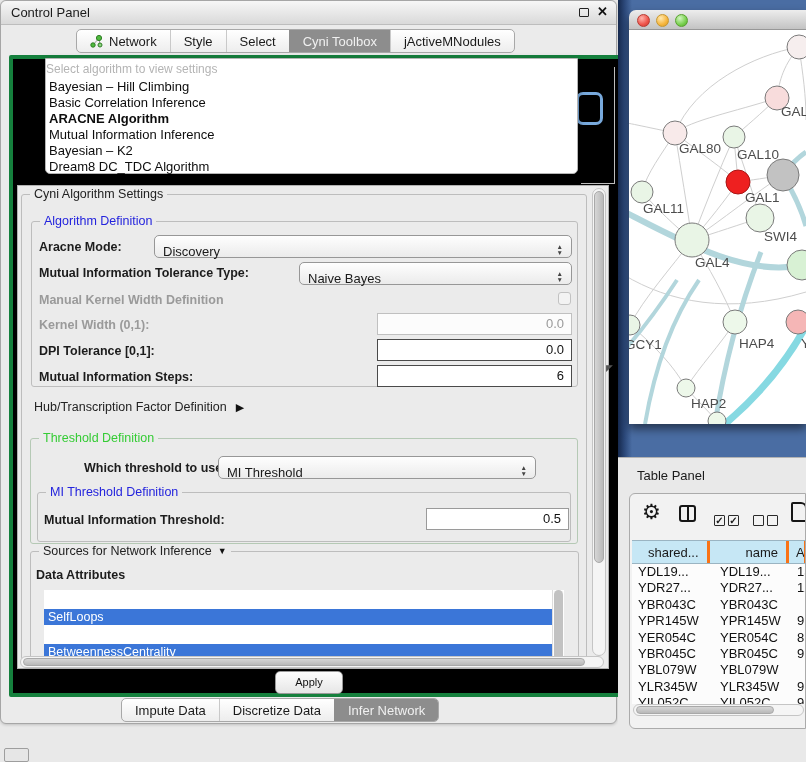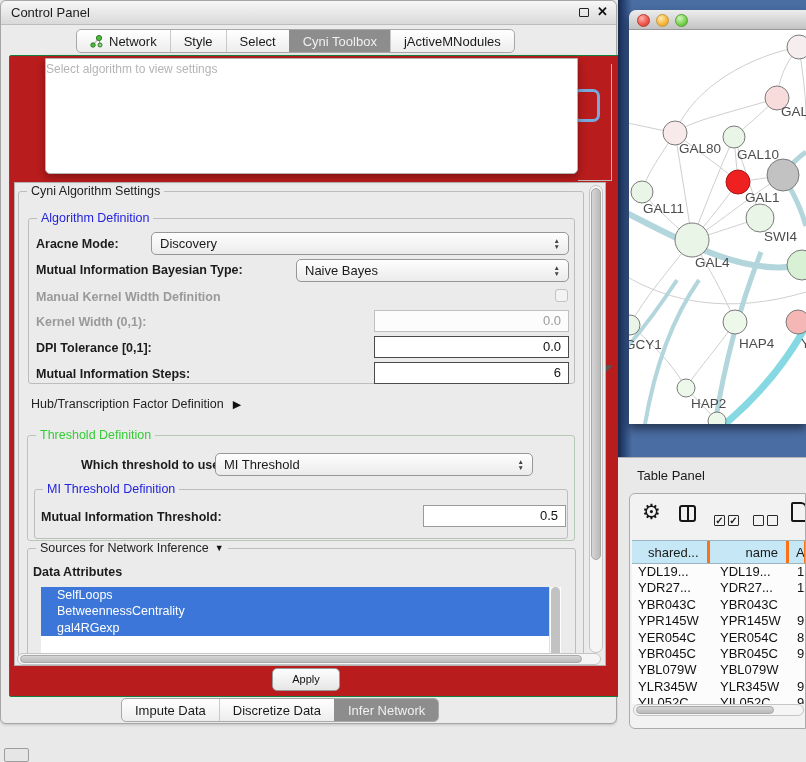--- a/index.html
+++ b/index.html
@@ -21,58 +21,58 @@
             background:linear-gradient(#ffffff,#ededed); border:1px solid #a8a8a8; border-radius:5px;
             overflow:hidden; font-size:13px; }
   .tab { display:flex; align-items:center; padding:0 13px; white-space:nowrap; }
   .tab + .tab { border-left:1px solid #c9c9c9; }
   .tab.selected { background:#8d8d8d; color:#f0f0f0; border-left-color:#8d8d8d; }
   .tab .ticon { margin-right:6px; display:inline-flex; }
   .tabbar-top { left:75px; top:28px; }
   .tabbar-bottom { left:120px; top:697px; }
 
   .cp-content { position:absolute; left:8px; top:54px; width:684px; height:642px;
-                border:1px solid #15803d; background:#b91c1c; border-radius:2px; }
+                border:4px solid #15803d; background:#000000; border-radius:2px; }
 
   
   .hidden-combo-focus { position:absolute; left:563px; top:33px; width:27px; height:33px;
                         border:3px solid #78a9dc; border-radius:7px; }
   .hidden-group-line-v { position:absolute; left:601px; top:8px; height:116px; border-left:1px solid #bcbcbc; }
   .hidden-group-line-h { position:absolute; left:568px; top:124px; width:34px; border-top:1px solid #bcbcbc; }
 
   .scrollpane { position:absolute; left:4px; top:126px; width:592px; height:484px;
                 border:1px solid #b2b2b2; background:#ebebeb; }
 
   .groupbox { position:absolute; border:1px solid #bdbdbd; border-radius:3px; }
   .group-legend { position:absolute; top:-8px; left:8px; font-size:12.5px; background:#ebebeb;
                   padding:0 4px; white-space:nowrap; }
   .lg-blue { color:#2323dd; } .lg-green { color:#35cc35; } .lg-black { color:#222; }
 
   .flabel { position:absolute; font-size:12.5px; font-weight:bold; color:#1c1c1c; white-space:nowrap; }
   .flabel.disabled { color:#9a9a9a; }
 
   .combo { position:absolute; height:23px; border:1px solid #979797; border-radius:5px;
-           background:linear-gradient(#fefefe,#ebebeb); display:flex; align-items:center;
-           padding:3px 8px; font-size:13px;gap:12px; }
+           background:linear-gradient(#fefefe,#ebebeb); display:flex; align-items:flex-start;
+           padding:8px 8px; font-size:13px;gap:12px; }
   .combo-arrows { margin-left:auto; display:flex; flex-direction:column; align-items:center;
                   font-size:6.5px; line-height:5.5px; color:#444; }
   .field { position:absolute; height:22px; background:#fff; border:1px solid #4a4a4a;
            text-align:right; padding:2px 7px; font-size:13px; color:#111; }
   .field.disabled { border:1px solid #c0c0c0; color:#9a9a9a; background:#fcfcfc; }
   .checkbox { position:absolute; width:13px; height:13px; border:1px solid #c2c2c2;
               border-radius:3px; background:#f3f3f3; }
 
   .hub-row { position:absolute; font-size:12.5px; color:#222; white-space:nowrap; }
   .hub-arrow { display:inline-block; margin-left:9px; font-size:11px; color:#111; }
   .src-arrow { display:inline-block; margin-left:6px; font-size:9px; color:#111; vertical-align:1px; }
 
   .attr-label { position:absolute; font-size:12.5px; font-weight:bold; color:#1c1c1c; }
   .attr-list { position:absolute; background:#fff; overflow:hidden; }
   .attr-item { height:16.4px; line-height:16.4px; background:#3b76d8; color:#fff;
-               font-size:12.5px; padding-left:16px; white-space:nowrap; }
+               font-size:12.5px; padding-left:4px; white-space:nowrap;margin-top:19px; }
   .attr-scrollbar { position:absolute; width:12px; background:#fdfdfd; border-left:1px solid #ddd; }
   .attr-thumb { position:absolute; left:1px; right:1px; top:0; bottom:0; background:#c2c2c2; border-radius:6px; }
 
   .vscrollbar { position:absolute; width:14px; background:#f5f5f5; border:1px solid #c5c5c5; border-radius:7px; }
   .vthumb { position:absolute; left:1px; width:10px; background:linear-gradient(90deg,#d6d6d6,#b9b9b9);
             border:1px solid #a9a9a9; border-radius:6px; }
   .hscrollbar { position:absolute; height:12px; background:#f5f5f5; border:1px solid #c5c5c5; border-radius:6px; }
   .hthumb { position:absolute; top:1px; height:8px; background:linear-gradient(#d6d6d6,#b9b9b9);
             border:1px solid #a9a9a9; border-radius:5px; }
 
@@ -187,21 +187,21 @@
 
             <span class="flabel" style="left:7px; top:18px;">Aracne Mode:</span>
             <div class="combo" style="left:122px; top:13px; width:418px;">
               <span>Discovery</span>
               <span class="combo-arrows">
                   <i>▲</i>
                   <i>▼</i>
                 </span>
             </div>
 
-            <span class="flabel" style="left:7px; top:44px;">Mutual Information Bayesian Type:</span>
+            <span class="flabel" style="left:7px; top:44px;">Mutual Information Tolerance Type:</span>
             <div class="combo" style="left:267px; top:40px; width:273px;">
               <span>Naive Bayes</span>
               <span class="combo-arrows">
                   <i>▲</i>
                   <i>▼</i>
                 </span>
             </div>
 
             <span class="flabel disabled" style="left:7px; top:71px;">Manual Kernel Width Definition</span>
             <span class="checkbox" style="left:526px; top:70px;"></span>
@@ -272,20 +272,28 @@
           <span>Discretize Data</span>
         </div>
       <div class="tab selected">
           <span>Infer Network</span>
         </div>
     </div>
   </div>
 
   <div class="dropdown-popup">
     <div class="dd-header">Select algorithm to view settings</div>
+    <div id="dd-items">
+        <div class="dd-item">Bayesian – Hill Climbing</div>
+        <div class="dd-item">Basic Correlation Inference</div>
+        <div class="dd-item bold">ARACNE Algorithm</div>
+        <div class="dd-item">Mutual Information Inference</div>
+        <div class="dd-item">Bayesian – K2</div>
+        <div class="dd-item">Dream8 DC_TDC Algorithm</div>
+      </div>
   </div>
 
   <div class="desktop"></div>
   <div class="mac-window">
     <div class="mac-titlebar">
       <span class="tlight red"></span>
       <span class="tlight yellow"></span>
       <span class="tlight green"></span>
     </div>
     <div class="net-canvas">

